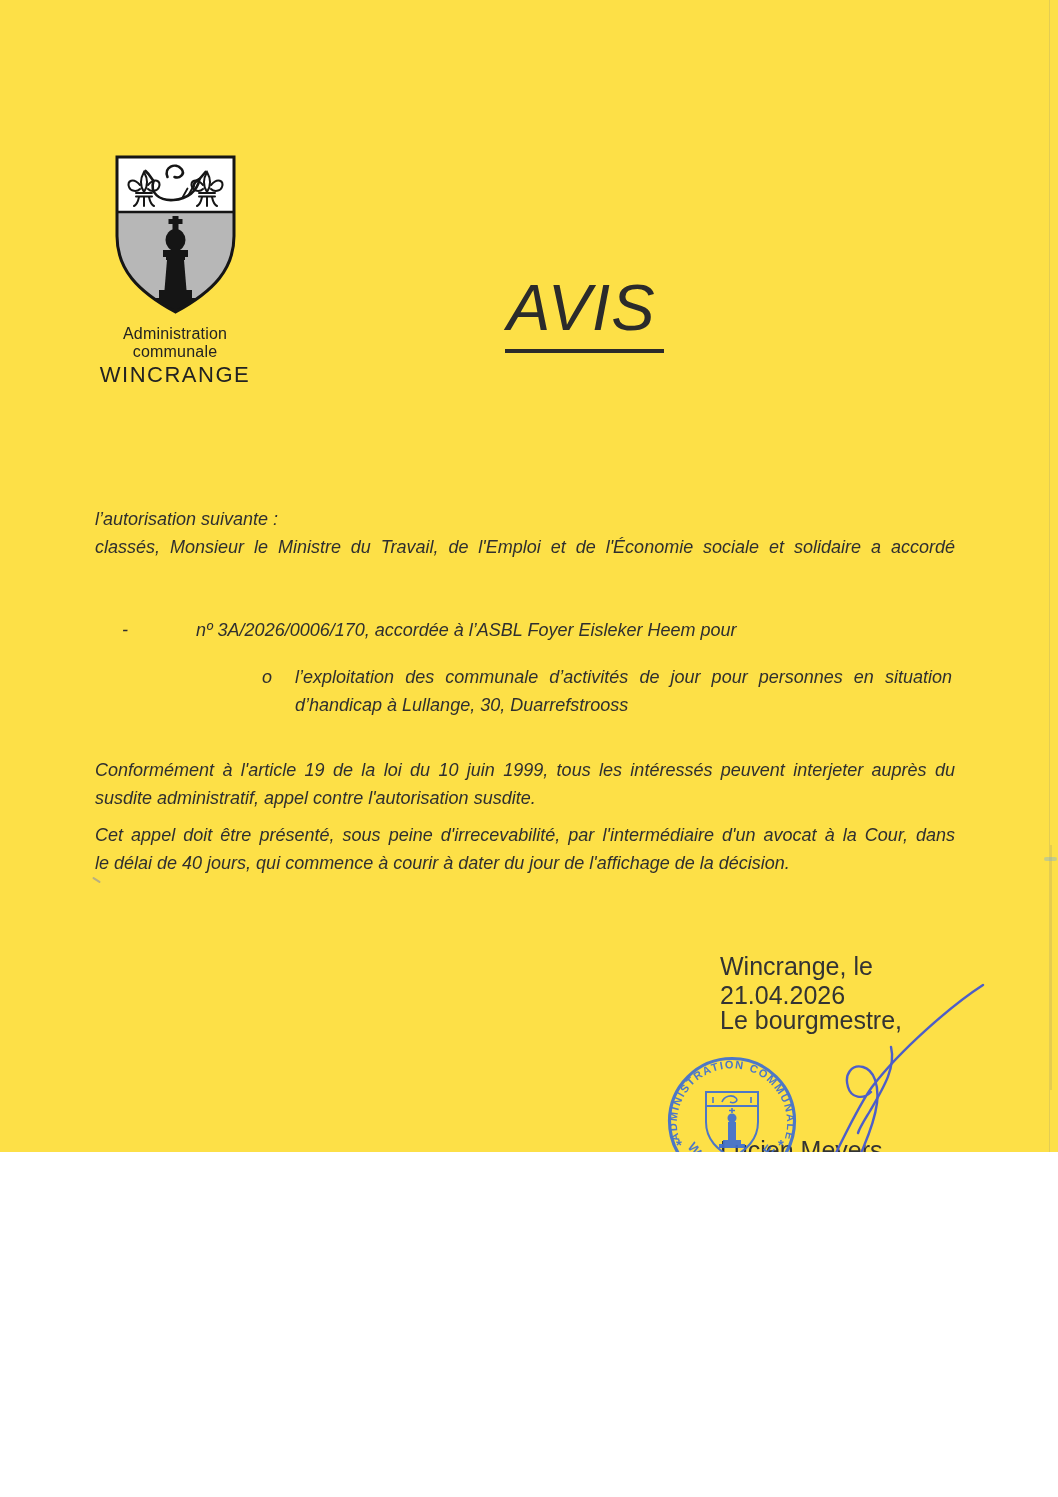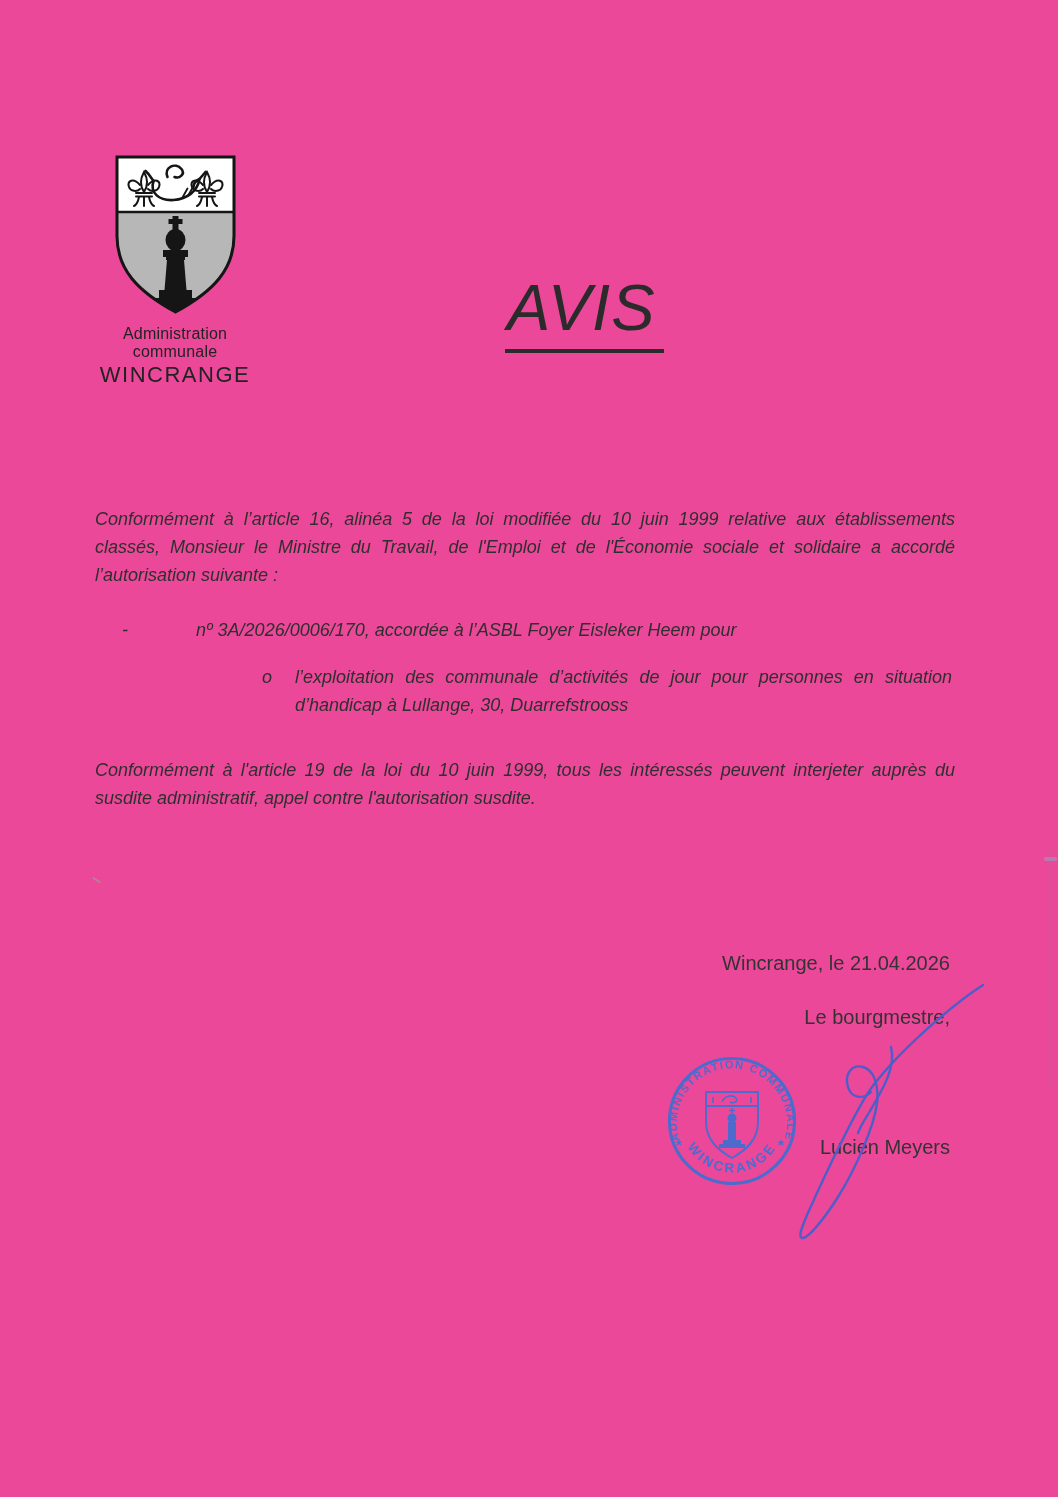--- a/index.html
+++ b/index.html
@@ -1,17 +1,17 @@
 <!DOCTYPE html>
 <html><head>
 <meta charset="utf-8">
 <style>
   html,body { margin:0; padding:0; background:#ffffff; }
   .page {
-    position:relative; width:1058px; height:1497px; background:#ec4899;
+    position:relative; width:1058px; height:1152px; background:#fde047;
     font-family:"Liberation Sans", sans-serif; color:#333; overflow:hidden;
   }
 
   
   .coa-block { position:absolute; left:80px; top:152px; width:190px; text-align:center; }
   .coa-block svg { display:block; margin:0 auto; }
   .coa-org { font-size:16px; color:#222; margin-top:7px; letter-spacing:0.2px; }
   .coa-muni { font-size:22px; color:#222; letter-spacing:1.5px; margin-top:1px; }
 
   
@@ -29,22 +29,22 @@
   .ll { text-align:left; }
 
   .bullet-row { position:absolute; left:95px; top:616px; width:860px; height:28px; }
   .bullet-marker { position:absolute; left:27px; top:0; line-height:28px; }
   .bullet-text { position:absolute; left:65px; top:0; line-height:28px; white-space:nowrap;margin-left:36px; }
 
   .subbullet { position:absolute; left:295px; top:663px; width:657px; }
   .subbullet-marker { position:absolute; left:-33px; top:0; line-height:28px; }
 
   
-  .closing-line { position:absolute; left:720px; width:230px; text-align:right;
-    font-size:20px; color:#333; }
+  .closing-line { position:absolute; left:720px; width:230px; text-align:left;
+    font-size:25px; color:#333; }
   .place-date { top:952px; }
   .role { top:1006px; }
   .signer { top:1136px; }
 
   
   .stamp { position:absolute; left:664px; top:1050px; opacity:0.92; }
   .stamp text { font-family:"Liberation Sans", sans-serif; font-weight:bold; }
   .signature { position:absolute; left:780px; top:975px; }
 
   
@@ -105,41 +105,44 @@
       <path d="M 5,5 H 122 V 84 C 122,117 102,139 63.5,160 C 25,139 5,117 5,84 Z" fill="none" stroke="#151515" stroke-width="3"></path>
       <path d="M 5,60 H 122" stroke="#151515" stroke-width="2.5"></path>
     </svg>
     <div class="coa-org">Administration communale</div>
     <div class="coa-muni">WINCRANGE</div>
   </div>
 
   <div class="title">AVIS</div>
 
   <div class="para body-text" style="top:505px;">
-    <div class="ln jl">Conformément à l’article 16, alinéa 5 de la loi modifiée du 10 juin 1999 relative aux établissements</div>
+    <div class="ln ll">l’autorisation suivante :</div>
     <div class="ln jl">classés, Monsieur le Ministre du Travail, de l'Emploi et de l'Économie sociale et solidaire a accordé</div>
-    <div class="ln ll">l’autorisation suivante :</div>
   </div>
 
   <div class="bullet-row body-text">
     <span class="bullet-marker">-</span>
     <span class="bullet-text">nº 3A/2026/0006/170, accordée à l’ASBL Foyer Eisleker Heem pour</span>
   </div>
 
   <div class="subbullet body-text">
     <span class="subbullet-marker">o</span>
     <div class="ln jl">l’exploitation des communale d’activités de jour pour personnes en situation</div>
     <div class="ln ll">d’handicap à Lullange, 30, Duarrefstrooss</div>
   </div>
 
   <div class="para body-text" style="top:756px;">
     <div class="ln jl">Conformément à l'article 19 de la loi du 10 juin 1999, tous les intéressés peuvent interjeter auprès du</div>
     <div class="ln ll">susdite administratif, appel contre l'autorisation susdite.</div>
   </div>
 
+  <div class="para body-text" style="top:821px;">
+    <div class="ln jl">Cet appel doit être présenté, sous peine d'irrecevabilité, par l'intermédiaire d'un avocat à la Cour, dans</div>
+    <div class="ln ll">le délai de 40 jours, qui commence à courir à dater du jour de l'affichage de la décision.</div>
+  </div>
 
   <div class="closing-line place-date">Wincrange, le 21.04.2026</div>
   <div class="closing-line role">Le bourgmestre,</div>
   <div class="closing-line signer">Lucien Meyers</div>
 
   <svg class="stamp" width="136" height="142" viewBox="0 0 136 142">
     <defs>
       <path id="arcTop" d="M 15,88 A 55,55 0 1 1 121,88"></path>
       <path id="arcBot" d="M 25,99 A 51,51 0 0 0 111,99"></path>
     </defs>

